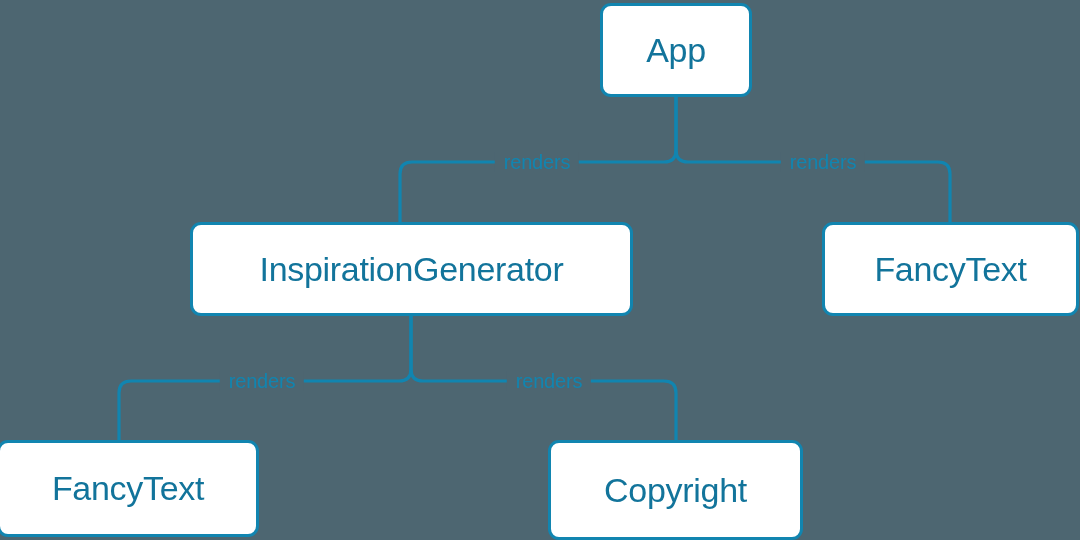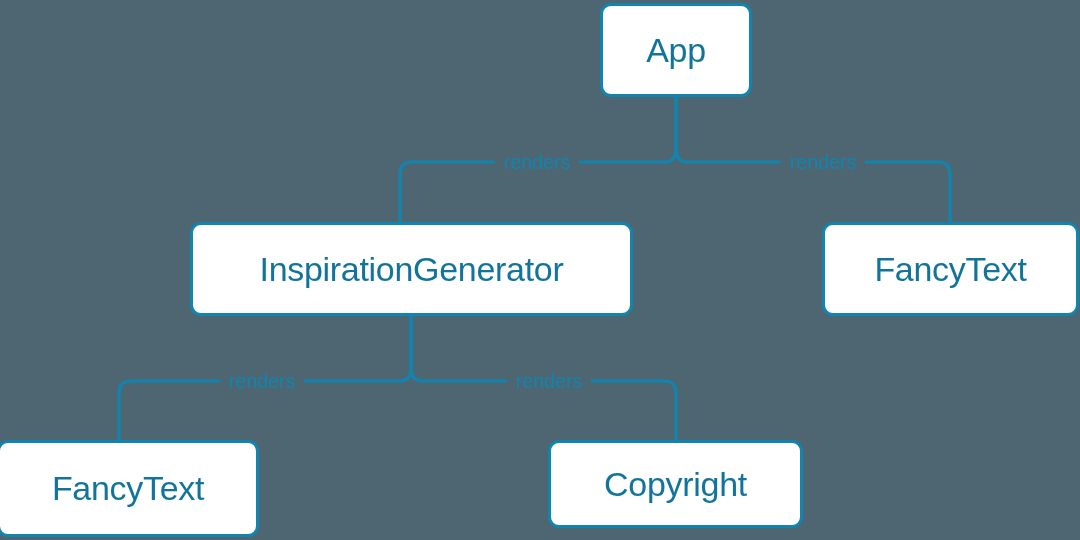--- a/index.html
+++ b/index.html
@@ -92,17 +92,17 @@
   </div>
 
   <div class="node-box" style="left: 822px; top: 222px; width: 257px; height: 94px; font-size: 34px; background: rgb(255, 255, 255); border-color: rgb(17, 133, 176); color: rgb(18, 116, 155);">
     <span class="node-label">FancyText</span>
   </div>
 
   <div class="node-box" style="left: -3px; top: 440px; width: 262px; height: 97px; font-size: 34px; background: rgb(255, 255, 255); border-color: rgb(17, 133, 176); color: rgb(18, 116, 155);">
     <span class="node-label">FancyText</span>
   </div>
 
-  <div class="node-box" style="left: 548px; top: 440px; width: 255px; height: 88px; font-size: 34px; background: rgb(255, 255, 255); border-color: rgb(17, 133, 176); color: rgb(18, 116, 155);">
+  <div class="node-box" style="left: 548px; top: 440px; width: 255px; height: 100px; font-size: 34px; background: rgb(255, 255, 255); border-color: rgb(17, 133, 176); color: rgb(18, 116, 155);">
     <span class="node-label">Copyright</span>
   </div>
 
 </div>
 
 </body></html>

